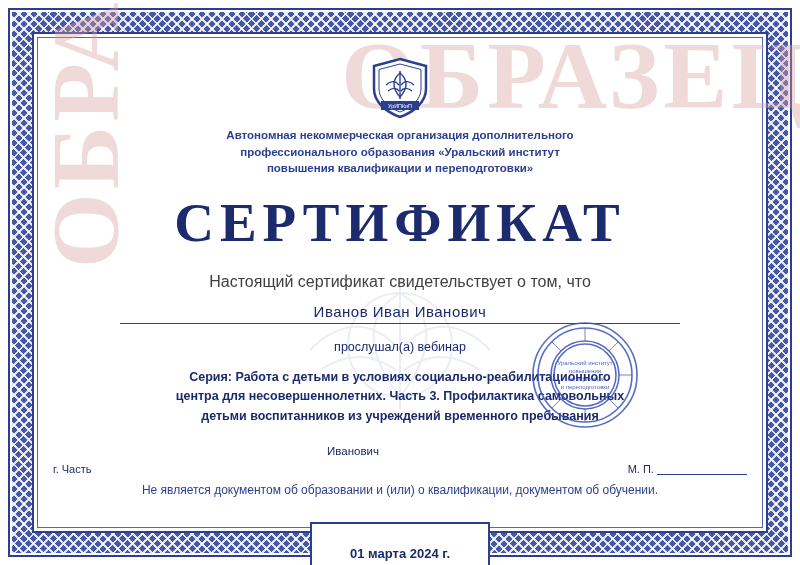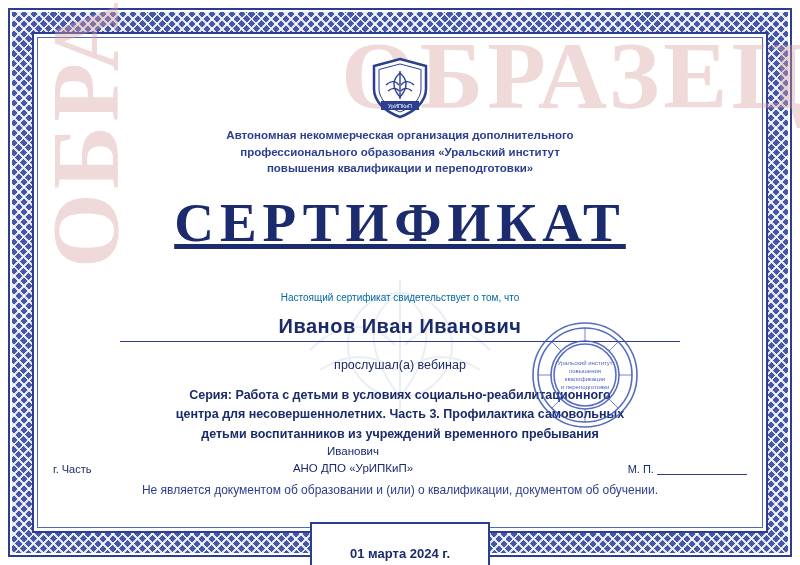--- a/index.html
+++ b/index.html
@@ -116,38 +116,37 @@
     color: #2c3e8f;
   }
 
   .title {
     margin-top: 14px;
     font-size: 55px;
     font-weight: bold;
     letter-spacing: 6px;
     color: #1c2a6e;
     font-family: "Liberation Serif", serif;
-    text-decoration: underline;
   }
 
   .subtitle {
-    margin-top: 38px;
-    font-size: 10px;
-    color: #0369a1;
+    margin-top: 19px;
+    font-size: 16px;
+    color: #404040;
   }
 
   .name-line {
     margin: 12px auto 0;
     width: 560px;
     border-bottom: 1.5px solid #2c3e8f;
     padding-bottom: 3px;
   }
   .name {
-    font-size: 20px;
-    font-weight: bold;
+    font-size: 15px;
+    font-weight: normal;
     letter-spacing: 0.5px;
   }
 
   .attended {
     margin-top: 16px;
     font-size: 12.5px;
   }
 
   .course {
     margin: 14px auto 8px;
@@ -318,21 +317,20 @@
         <text x="54" y="52" font-size="6">повышения</text>
         <text x="54" y="60" font-size="6">квалификации</text>
         <text x="54" y="68" font-size="6">и переподготовки</text>
       </g>
     </svg>
 
     <div class="sig-row">
       <div class="city">г. Часть</div>
       <div class="director">
         <div>Иванович</div>
-        <div>АНО ДПО «УрИПКиП»</div>
       </div>
       <div class="mp">
         <span>М. П.</span>
         <span class="mp-line"></span>
       </div>
     </div>
 
     <div class="disclaimer">Не является документом об образовании и (или) о квалификации, документом об обучении.</div>
   </div>
 

